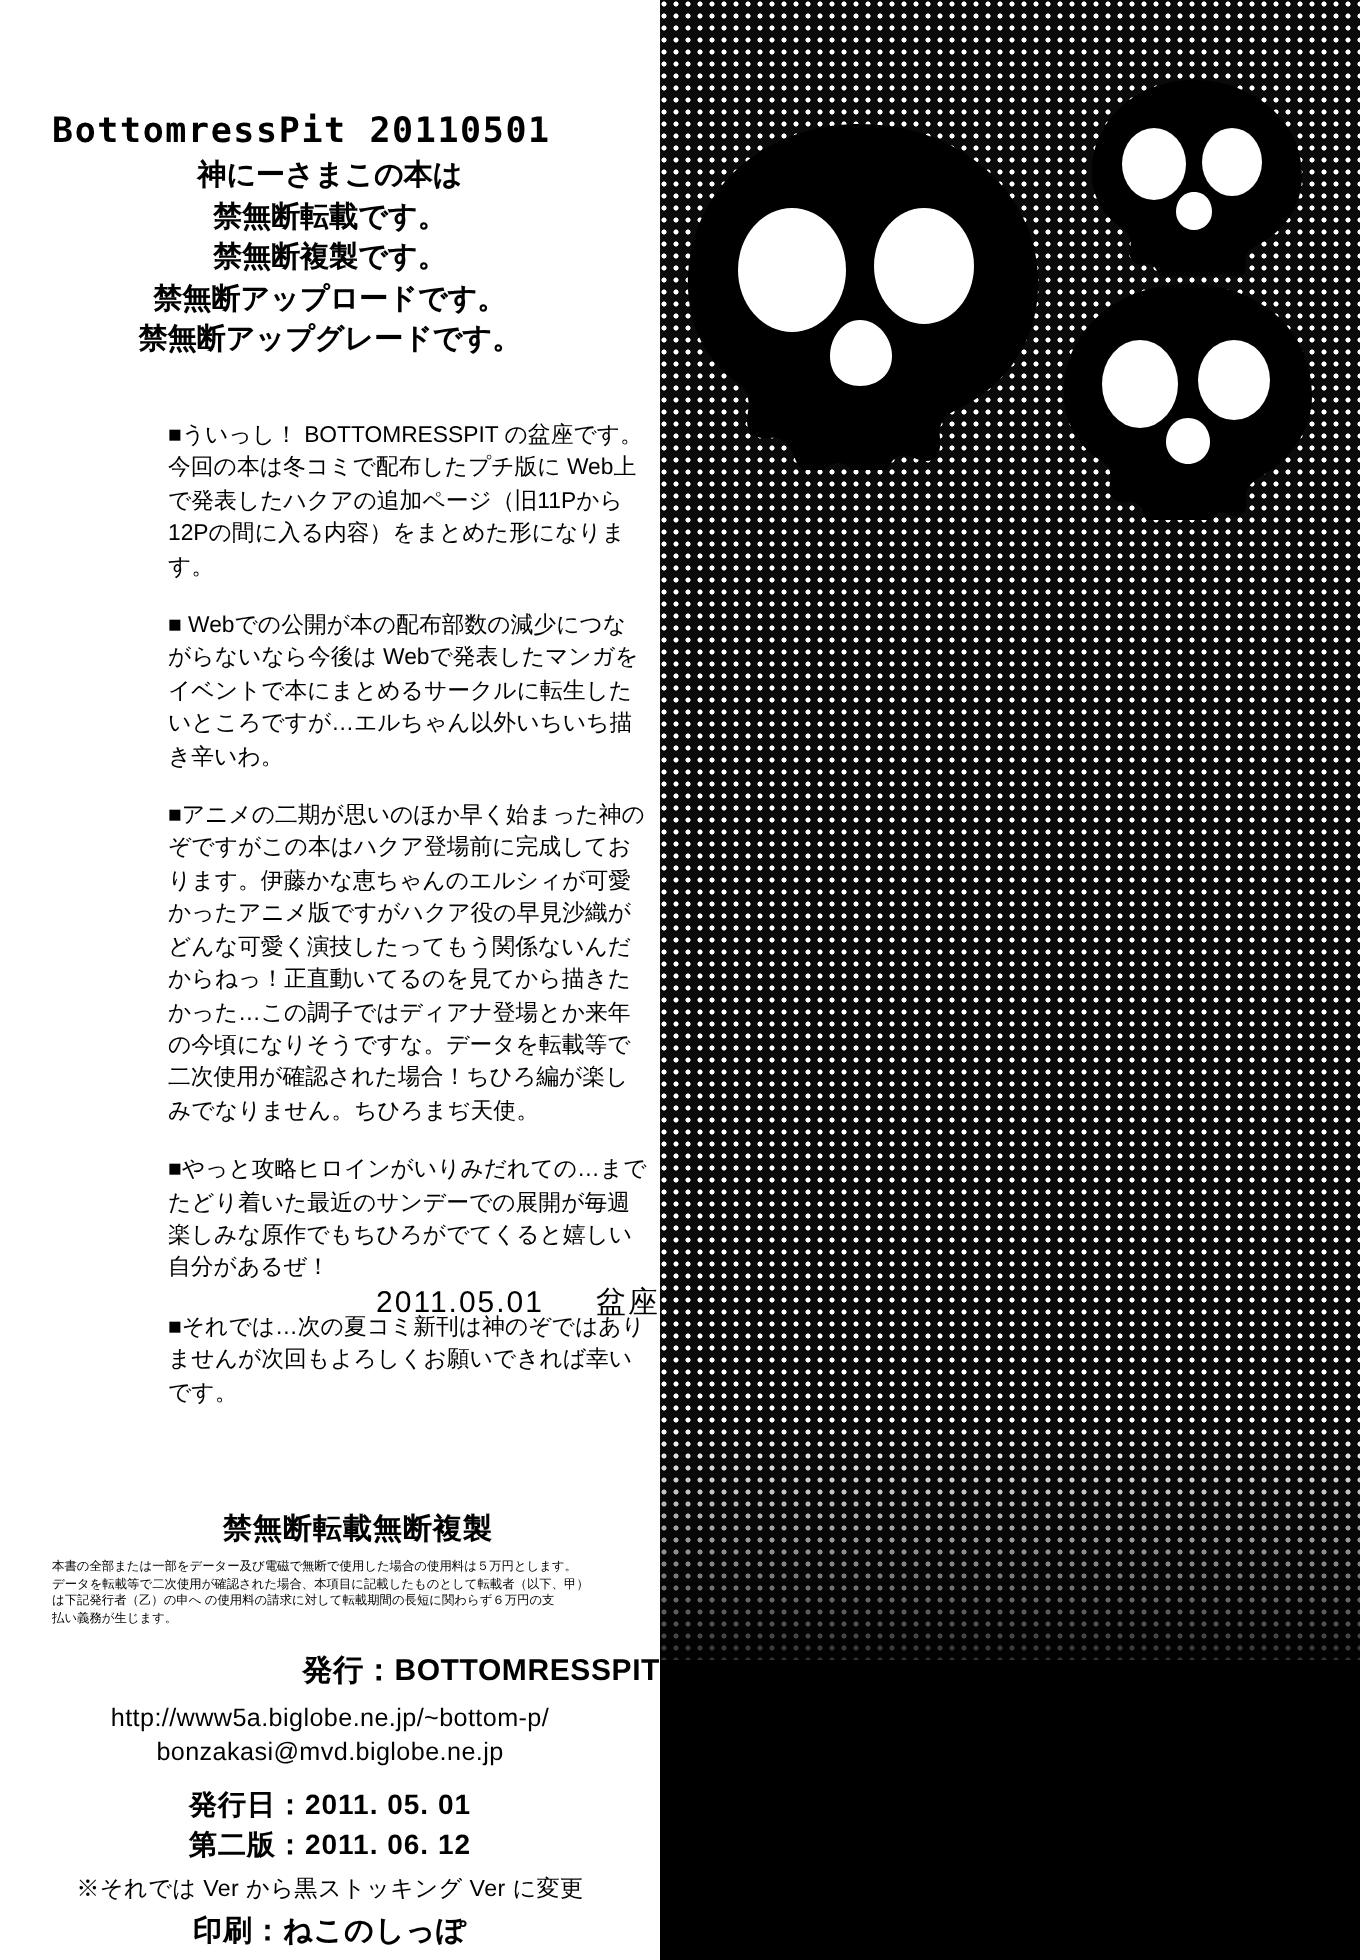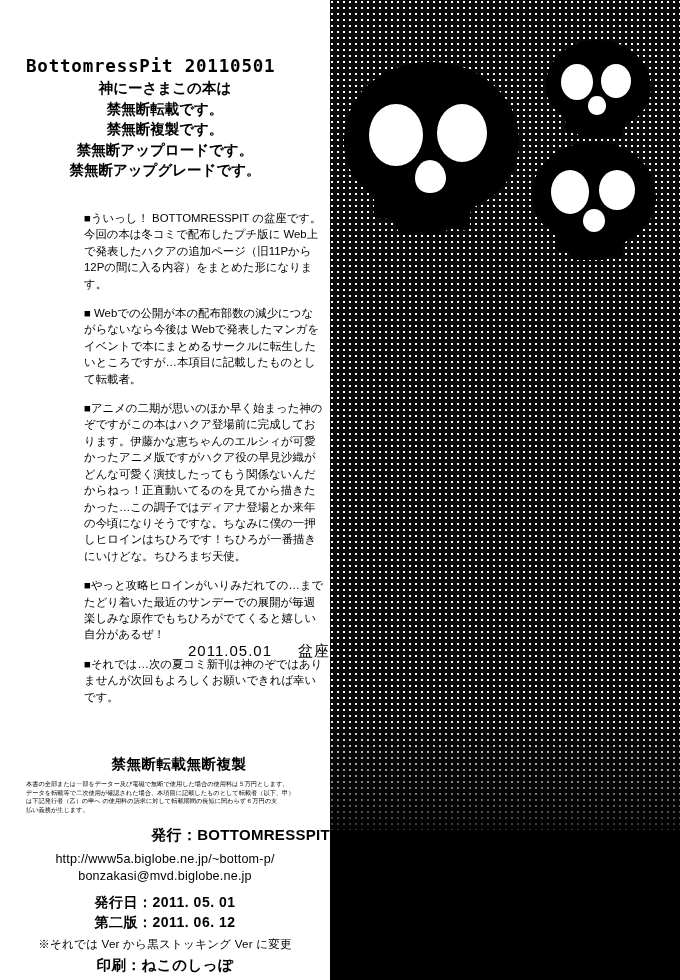--- a/index.html
+++ b/index.html
@@ -202,22 +202,22 @@
     <div class="ban-block">
       <div>神にーさまこの本は</div>
       <div>禁無断転載です。</div>
       <div>禁無断複製です。</div>
       <div>禁無断アップロードです。</div>
       <div>禁無断アップグレードです。</div>
     </div>
 
     <div class="body-copy">
       <p>■ういっし！ BOTTOMRESSPIT の盆座です。今回の本は冬コミで配布したプチ版に Web上で発表したハクアの追加ページ（旧11Pから12Pの間に入る内容）をまとめた形になります。</p>
-      <p>■ Webでの公開が本の配布部数の減少につながらないなら今後は Webで発表したマンガをイベントで本にまとめるサークルに転生したいところですが…本項目に記載したものとして転載者。</p>
-      <p>■アニメの二期が思いのほか早く始まった神のぞですがこの本はハクア登場前に完成しております。伊藤かな恵ちゃんのエルシィが可愛かったアニメ版ですがハクア役の早見沙織がどんな可愛く演技したってもう関係ないんだからねっ！正直動いてるのを見てから描きたかった…この調子ではディアナ登場とか来年の今頃になりそうですな。ちなみに僕の一押しヒロインはちひろです！ちひろが一番描きにいけどな。ちひろまぢ天使。</p>
+      <p>■ Webでの公開が本の配布部数の減少につながらないなら今後は Webで発表したマンガをイベントで本にまとめるサークルに転生したいところですが…エルちゃん以外いちいち描き辛いわ。</p>
+      <p>■アニメの二期が思いのほか早く始まった神のぞですがこの本はハクア登場前に完成しております。伊藤かな恵ちゃんのエルシィが可愛かったアニメ版ですがハクア役の早見沙織がどんな可愛く演技したってもう関係ないんだからねっ！正直動いてるのを見てから描きたかった…この調子ではディアナ登場とか来年の今頃になりそうですな。データを転載等で二次使用が確認された場合！ちひろ編が楽しみでなりません。ちひろまぢ天使。</p>
       <p>■やっと攻略ヒロインがいりみだれての…までたどり着いた最近のサンデーでの展開が毎週楽しみな原作でもちひろがでてくると嬉しい自分があるぜ！</p>
       <p>■それでは…次の夏コミ新刊は神のぞではありませんが次回もよろしくお願いできれば幸いです。</p>
     </div>
 
     <div class="sig-line">
       <span class="sig-date">2011.05.01</span><span>盆座</span>
     </div>
 
     <div class="colophon">
       <div class="colophon-head">禁無断転載無断複製</div>

